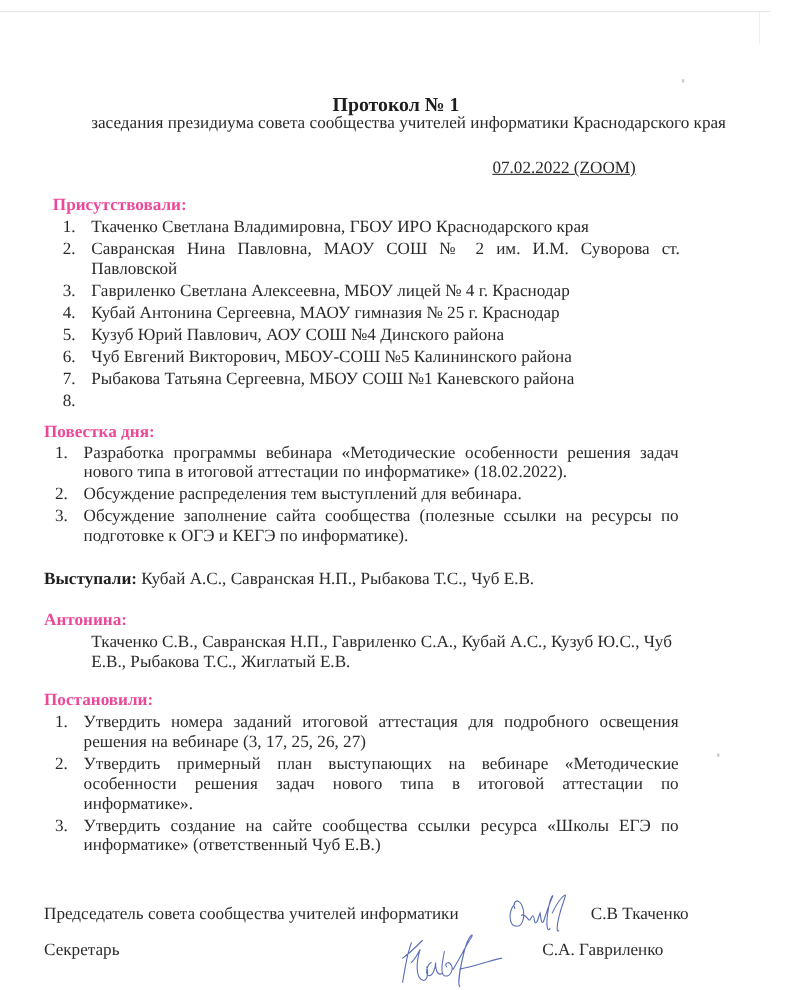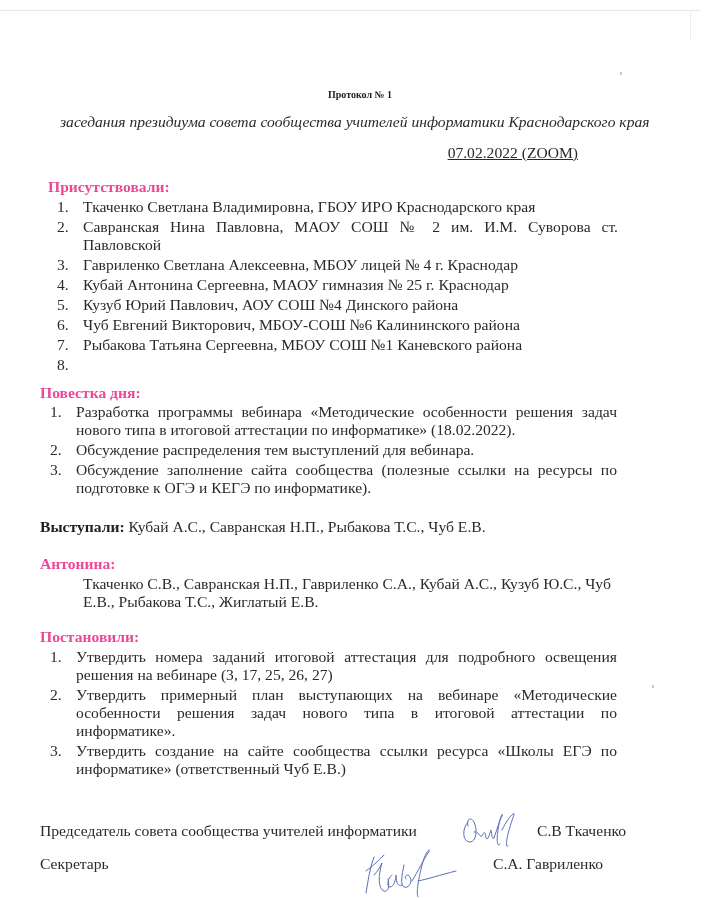--- a/index.html
+++ b/index.html
@@ -6,22 +6,22 @@
     body {
       width: 720px; height: 900px; background: #ffffff; position: relative; overflow: hidden;
       font-family: "Liberation Serif", "DejaVu Serif", serif; color: #2a2a2a;
       font-size: 15.6px; line-height: 18px;
     }
     .page { position: absolute; left: 0; top: 0; width: 720px; height: 900px; }
     .edge-line { position: absolute; left: 0; top: 10px; width: 700px; height: 1px; background: #e6e6e6; }
     .edge-vert { position: absolute; left: 690px; top: 10px; width: 1px; height: 30px; background: #eeeeee; }
     .speck { position: absolute; width: 2px; height: 3px; background: #c8c8c8; }
 
-    .title { position: absolute; left: 0; width: 720px; text-align: center; top: 86px; font-weight: bold; font-size: 10px; color: #1e1e1e; }
-    .subtitle { position: absolute; left: 60px; width: 600px; text-align: left; top: 112px; line-height: 19px; font-style: italic; }
+    .title { position: absolute; left: 0; width: 720px; text-align: center; top: 86px; font-weight: bold; font-size: 18px; color: #1e1e1e; }
+    .subtitle { position: absolute; left: 60px; width: 600px; text-align: right; top: 102px; line-height: 19px; }
     .date { position: absolute; left: 0; width: 578px; text-align: right; top: 144px; }
     .date span { text-decoration: underline; }
 
     .section-head { position: absolute; font-weight: bold; color: #ec4899; }
     .list { position: absolute; margin: 0; padding: 0; list-style: none; }
     .list li { position: relative; padding-left: 26px; margin: 0 0 2px 0; text-align: justify; }
     .list li .num { position: absolute; left: 0; top: 0; }
 
     #present-head { left: 48px; top: 178px; }
     #present-list { left: 57px; top: 198px; width: 561px; }
@@ -63,21 +63,21 @@
   <div class="subtitle">заседания президиума совета сообщества учителей информатики Краснодарского края</div>
   <div class="date"><span>07.02.2022 (ZOOM)</span></div>
 
   <div class="section-head" id="present-head">Присутствовали:</div>
   <ol class="list" id="present-list">
     <li><span class="num">1.</span><span>Ткаченко Светлана Владимировна, ГБОУ ИРО Краснодарского края</span></li>
     <li><span class="num">2.</span><span>Савранская Нина Павловна, МАОУ СОШ № 2 им. И.М. Суворова ст. Павловской</span></li>
     <li><span class="num">3.</span><span>Гавриленко Светлана Алексеевна, МБОУ лицей № 4 г. Краснодар</span></li>
     <li><span class="num">4.</span><span>Кубай Антонина Сергеевна, МАОУ гимназия № 25 г. Краснодар</span></li>
     <li><span class="num">5.</span><span>Кузуб Юрий Павлович, АОУ СОШ №4 Динского района</span></li>
-    <li><span class="num">6.</span><span>Чуб Евгений Викторович, МБОУ-СОШ №6 Калининского района</span></li>
+    <li><span class="num">6.</span><span>Чуб Евгений Викторович, МБОУ-СОШ №5 Калининского района</span></li>
     <li><span class="num">7.</span><span>Рыбакова Татьяна Сергеевна, МБОУ СОШ №1 Каневского района</span></li>
     <li><span class="num">8.</span></li>
   </ol>
 
   <div class="section-head" id="agenda-head">Повестка дня:</div>
   <ol class="list" id="agenda-list">
     <li><span class="num">1.</span><span>Разработка программы вебинара «Методические особенности решения задач нового типа в итоговой аттестации по информатике» (18.02.2022).</span></li>
     <li><span class="num">2.</span><span>Обсуждение распределения тем выступлений для вебинара.</span></li>
     <li><span class="num">3.</span><span>Обсуждение заполнение сайта сообщества (полезные ссылки на ресурсы по подготовке к ОГЭ и КЕГЭ по информатике).</span></li>
   </ol>

